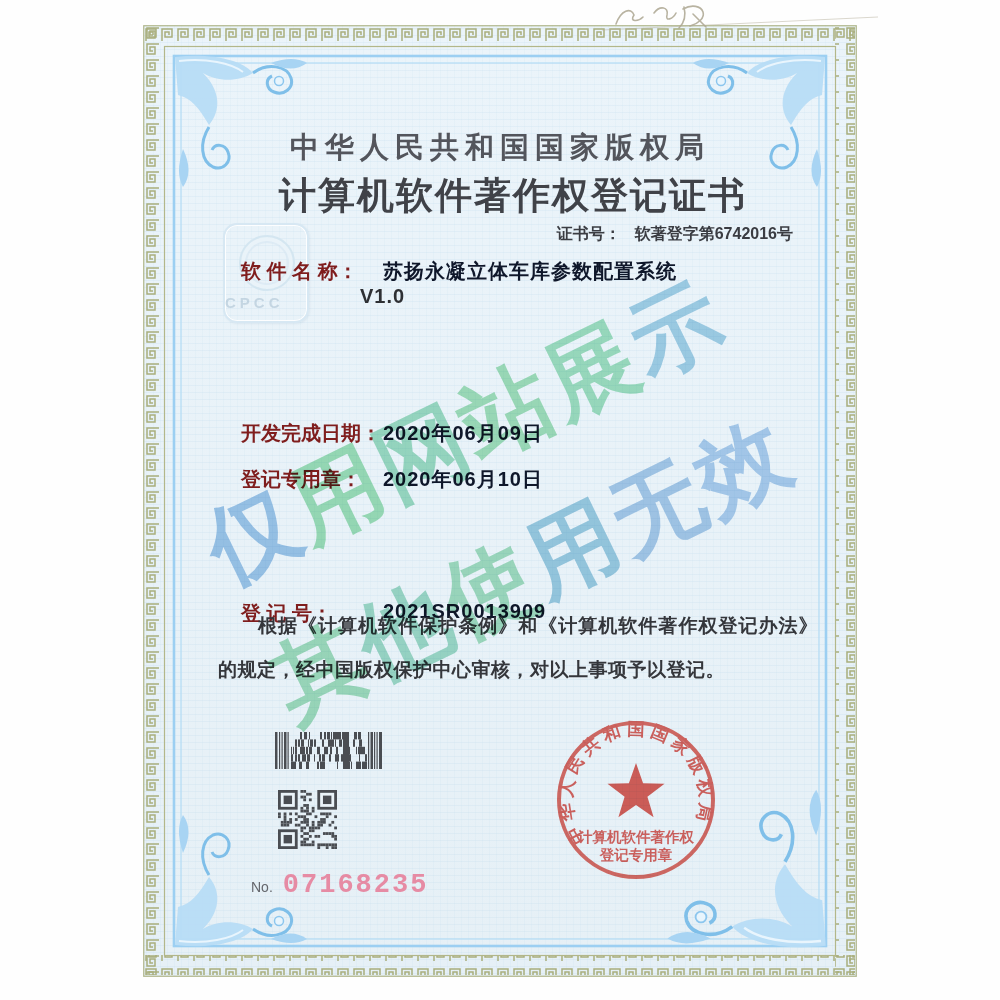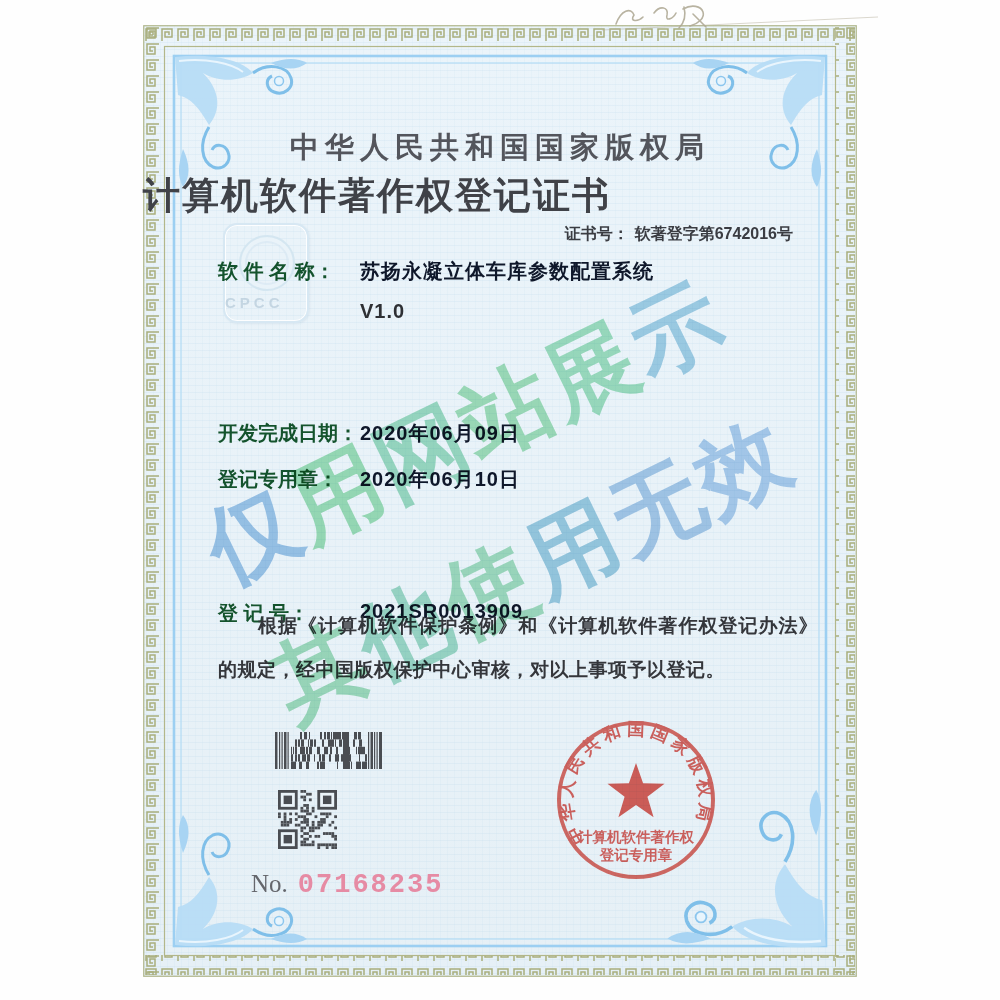--- a/index.html
+++ b/index.html
@@ -30,42 +30,42 @@
     position:absolute;left:0;right:0;bottom:10px;text-align:left;
     font-size:15px;font-weight:700;letter-spacing:4px;color:rgba(165,190,208,.55);
   }
   
   .content{position:absolute;inset:0;z-index:3;color:#2e3034;}
   .authority{
     position:absolute;left:0;width:714px;top:103px;text-align:center;
     font-size:29px;font-weight:600;letter-spacing:6px;color:#53555c;white-space:nowrap;
   }
   .cert-title{
-    position:absolute;left:0;width:604px;top:146px;text-align:left;
+    position:absolute;left:0;width:604px;top:146px;text-align:right;
     font-size:37px;font-weight:700;letter-spacing:2px;color:#404248;white-space:nowrap;
   }
   .certno{
     position:absolute;right:64px;top:199px;font-size:16px;font-weight:700;color:#3a3c42;
     white-space:nowrap;
   }
-  .certno .cn-label{margin-right:6px;}
+  .certno .cn-label{margin-right:14px;}
   .row{position:absolute;left:75px;white-space:nowrap;font-size:20px;}
-  .lab{display:inline-block;width:140px;font-weight:700;color:#14532d;vertical-align:top;}
+  .lab{display:inline-block;width:140px;font-weight:700;color:#7f1d1d;vertical-align:top;margin-left:23px;}
   .val{margin-left:2px;font-weight:600;color:#0f172a;letter-spacing:1px;}
-  .val2{position:absolute;left:217px;top:275px;font-size:20px;font-weight:600;letter-spacing:1px;}
+  .val2{position:absolute;left:217px;top:260px;font-size:20px;font-weight:600;letter-spacing:1px;}
   .statement{
     position:absolute;left:75px;top:579px;width:600px;z-index:3;
     font-size:19px;line-height:44px;font-weight:600;color:#34363b;
     text-align:justify;text-indent:40px;letter-spacing:.5px;
   }
   
   .barcode{position:absolute;left:132px;top:707px;z-index:3;}
   .qrcode{position:absolute;left:135px;top:765px;z-index:3;}
   .serial{position:absolute;left:108px;top:845px;z-index:3;white-space:nowrap;}
-  .serial .no-prefix{font-family:Liberation Serif, serif;font-size:25px;color:#64666c;}
+  .serial .no-prefix{font-family:Liberation Sans, sans-serif;font-size:14px;color:#64666c;}
   .serial .no-number{font-family:"Liberation Mono", monospace;font-size:27px;font-weight:700;
     letter-spacing:2px;color:#e68ba4;margin-left:10px;}
   
   .seal{position:absolute;left:408px;top:690px;z-index:4;opacity:.88;mix-blend-mode:multiply;}
   .issue-date{
     position:absolute;left:393px;width:200px;top:866px;text-align:center;z-index:3;
     font-size:20px;font-weight:700;color:#2e3034;letter-spacing:1px;
   }
   
   .watermark{

